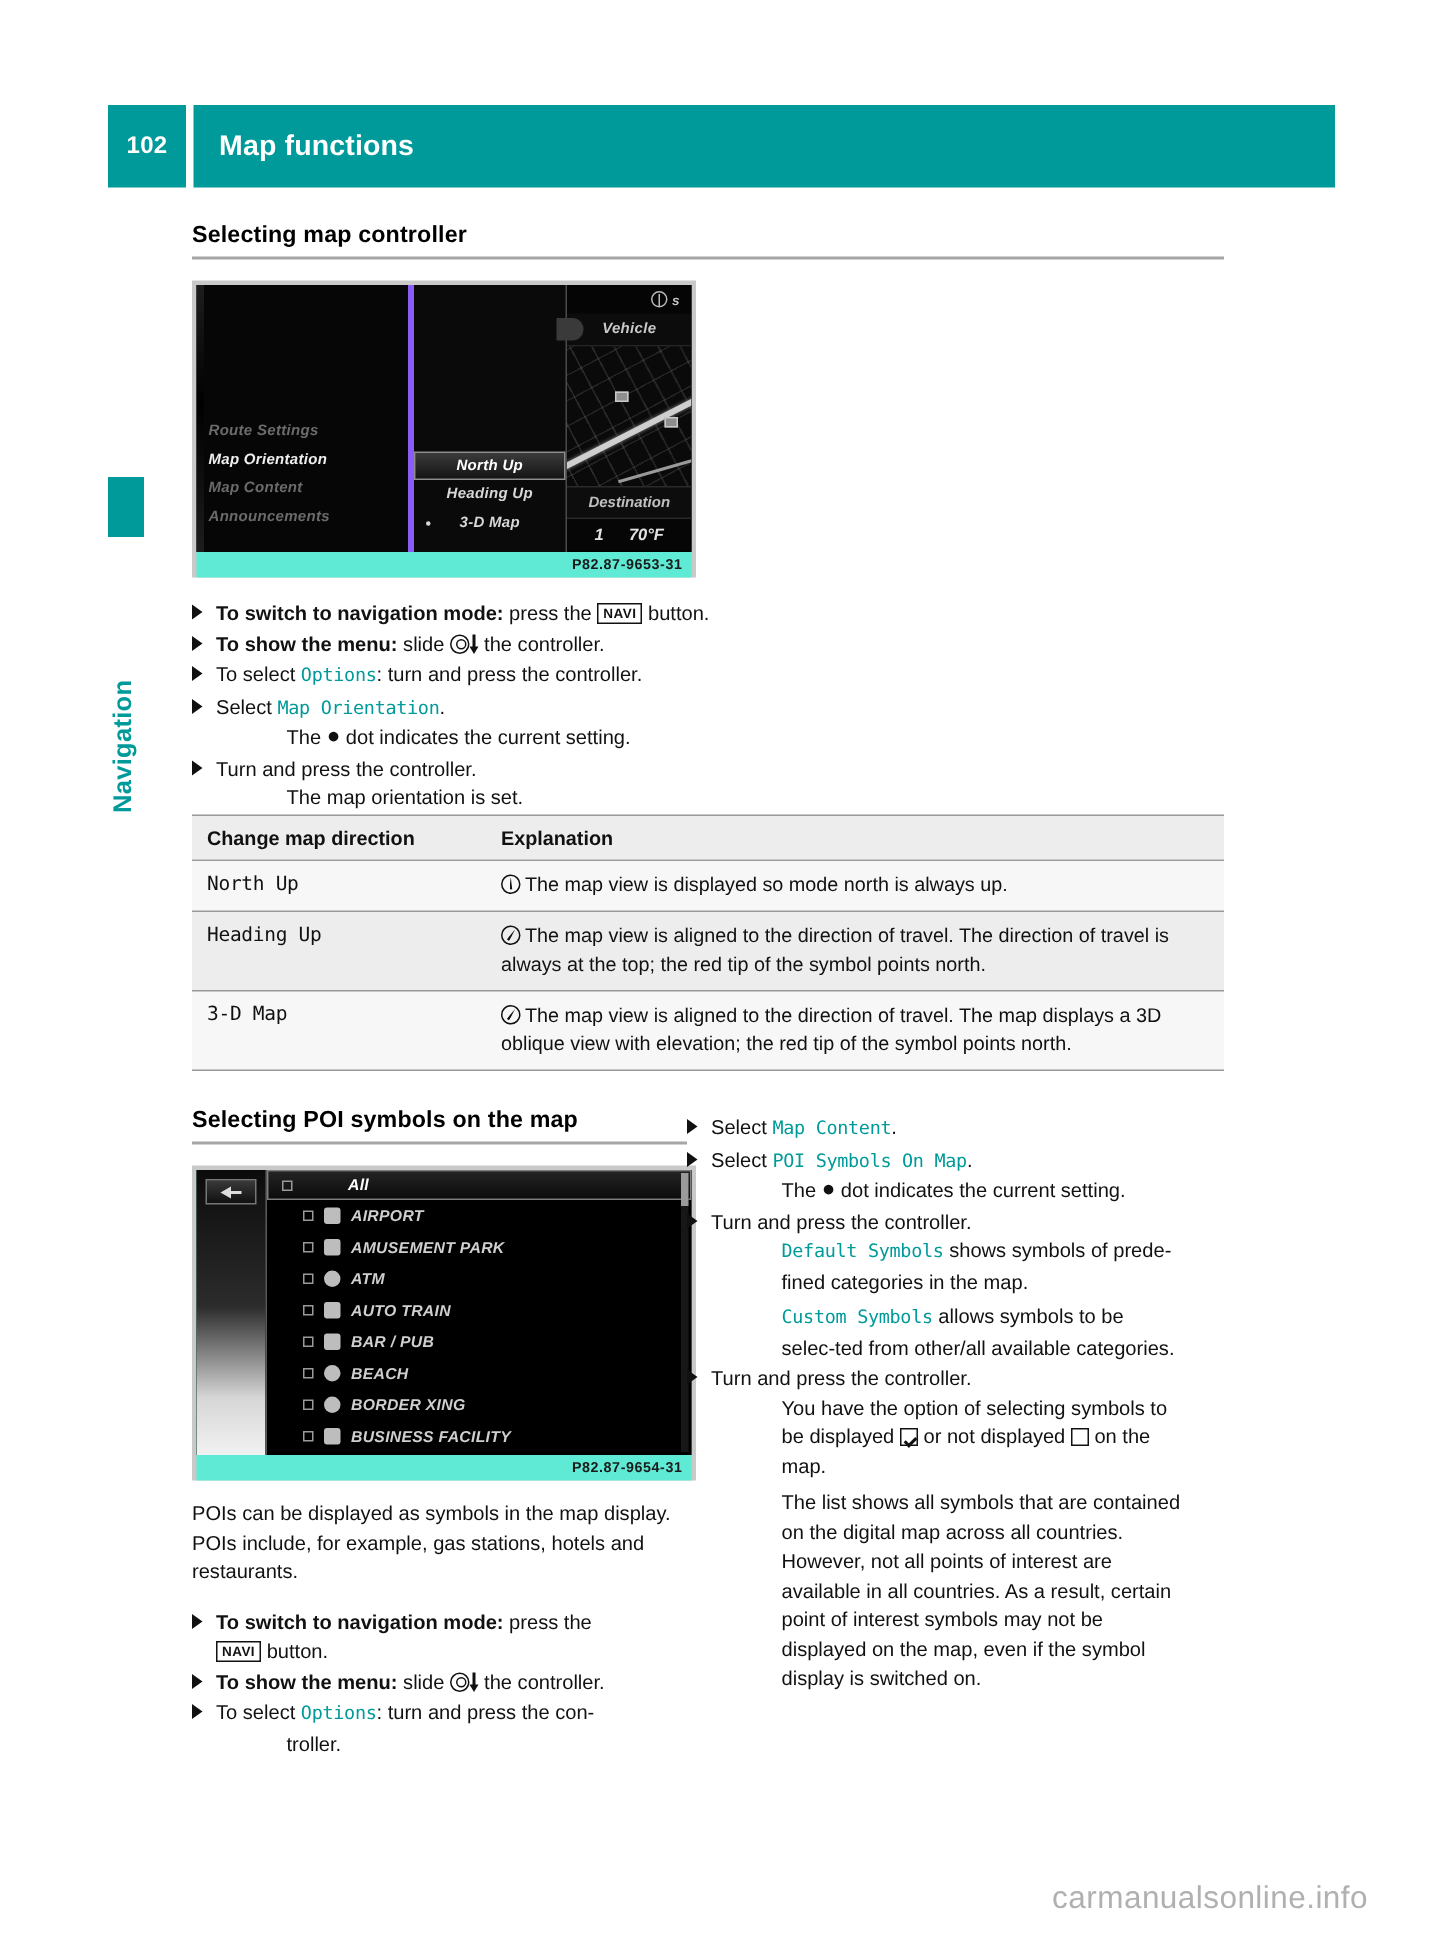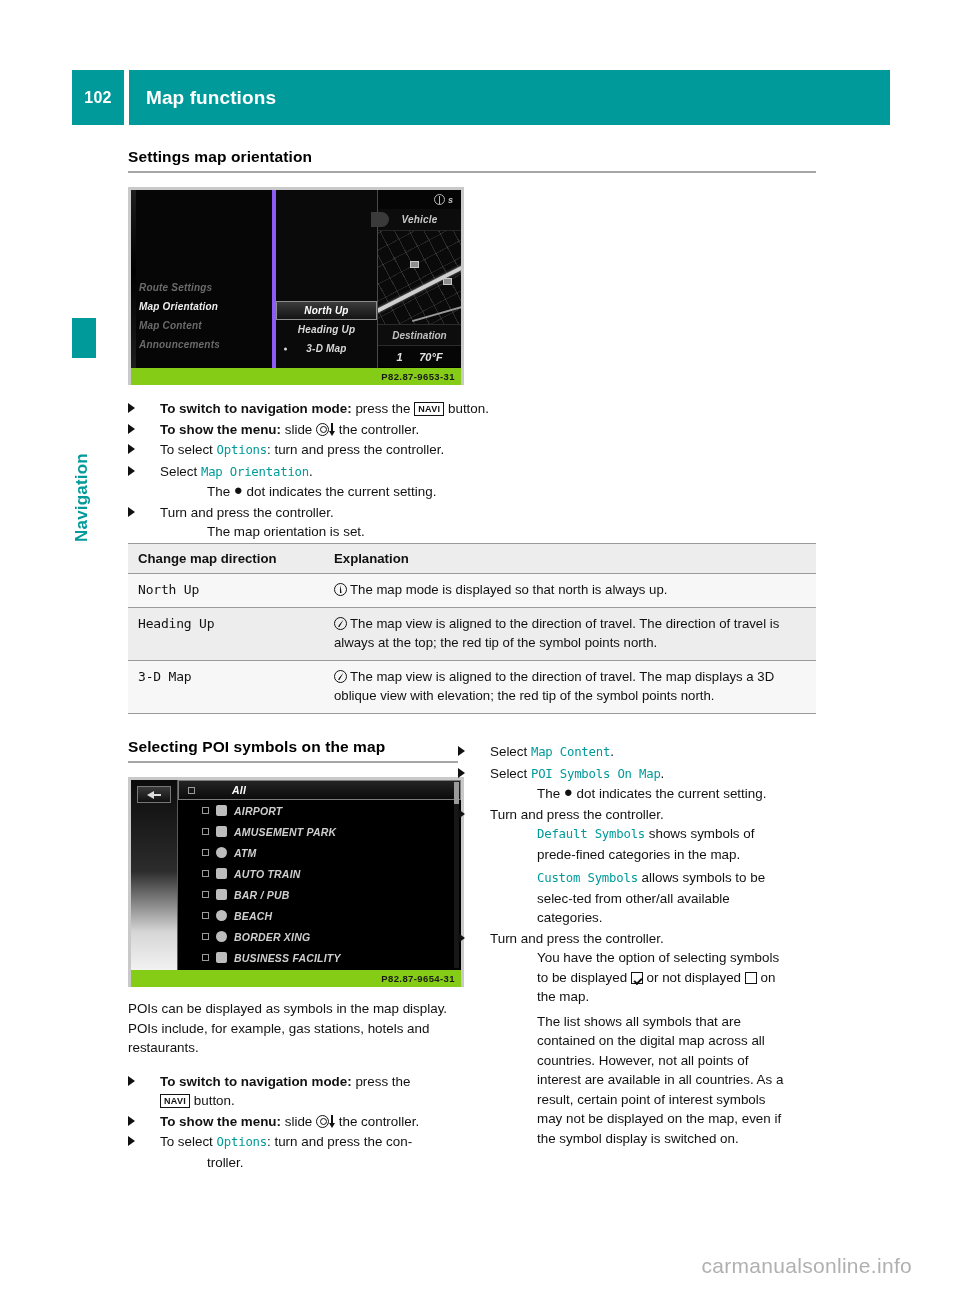--- a/index.html
+++ b/index.html
@@ -92,21 +92,21 @@
     position: relative;
     background: #c9c9c9;
     padding: 3px 3px 0 3px;
   }
   .screen-body {
     position: relative;
     background: #000;
     overflow: hidden;
   }
   .screen-caption {
-    background: #84cc16;
+    background: #5eead4;
     color: #1a1a1a;
     font-size: 9.5px;
     font-weight: bold;
     text-align: right;
     padding: 3px 6px 3px 0;
     letter-spacing: .4px;
     font-family: "Liberation Sans", sans-serif;
   }
 
   
@@ -213,21 +213,21 @@
   .mmi1 .bottom-bar {
     height: 22px; background:#060606; border-top:1px solid #2b2b2b;
     display:flex; align-items:center; justify-content:space-around; padding:0 10px;
   }
   .mmi1 .bottom-bar .itm { font-size:11px; font-style:italic; font-weight:bold; color:#e2e2e2; }
 
   
   ul.steps { list-style: none; margin: 14px 0 0 0; padding: 0; }
   ul.steps > li {
     position: relative;
-    padding-left: 32px;
+    padding-left: 16px;
     font-size: 13.4px;
     line-height: 19.5px;
     margin-bottom: 1px;
     color: #111;
   }
   ul.steps > li .arrow {
     position: absolute; left: 0; top: 4px;
     width: 0; height: 0;
     border-left: 7px solid #111;
     border-top: 5px solid transparent;
@@ -404,21 +404,21 @@
   <div class="page-number-box">102</div>
   <div class="header-gap"></div>
   <div class="header-title-box">Map functions</div>
 </div>
 
 <div class="side-tab-marker"></div>
 <div class="side-tab-label">Navigation</div>
 
 <div class="content">
 
-  <h2 class="section-heading">Settings map orientation</h2>
+  <h2 class="section-heading">Selecting map controller</h2>
   <div class="heading-rule"></div>
 
   <div class="screenshot" style="width:336px;">
     <div class="screen-body">
       <div class="mmi1">
 
         <div class="col-left">
           <div class="rail"></div>
           <div class="menu-list">
             <div class="menu-item">Route Settings</div>
@@ -500,21 +500,21 @@
     <thead>
       <tr>
         <th class="col-opt">Change map direction</th>
         <th>Explanation</th>
       </tr>
     </thead>
     <tbody>
       <tr>
         <td class="col-opt mono-teal" style="font-size:13px;">North Up</td>
         <td>
-          <span class="compass north"><span class="needle"></span></span><span>The map mode is displayed so that north is always up.</span>
+          <span class="compass north"><span class="needle"></span></span><span>The map view is displayed so mode north is always up.</span>
         </td>
       </tr>
       <tr>
         <td class="col-opt mono-teal" style="font-size:13px;">Heading Up</td>
         <td>
           <span class="compass"><span class="needle"></span></span><span>The map view is aligned to the direction of travel. The direction of travel is always at the top; the red tip of the symbol points north.</span>
         </td>
       </tr>
       <tr>
         <td class="col-opt mono-teal" style="font-size:13px;">3-D Map</td>

